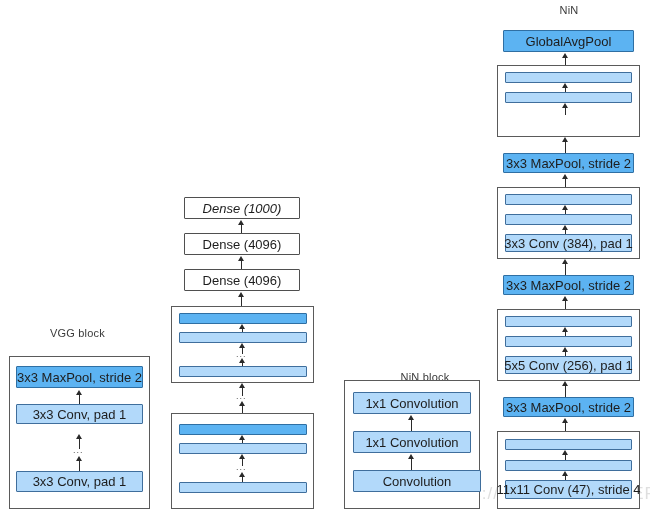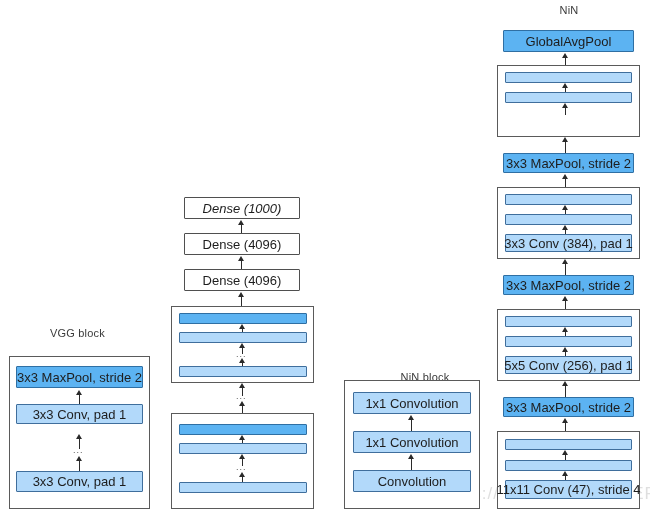--- a/index.html
+++ b/index.html
@@ -223,21 +223,21 @@
     <div class="head" style="top:0px;"></div>
   </div>
 
   <div class="node light" style="left:353px; top:431px; width:118px; height:22px;">1x1 Convolution</div>
 
   <div class="arrow" style="left:411px; top:454px; height:16px;">
     <div class="shaft" style="height:16px; top:4px;"></div>
     <div class="head" style="top:0px;"></div>
   </div>
 
-  <div class="node light" style="left:353px; top:470px; width:118px; height:22px;">Convolution</div>
+  <div class="node light" style="left:353px; top:470px; width:128px; height:22px;">Convolution</div>
 
   <div class="col-title" style="left:498px; top:4px; width:142px;">NiN</div>
 
   <div class="node dark" style="left:503px; top:30px; width:131px; height:22px;">GlobalAvgPool</div>
 
   <div class="arrow" style="left:565px; top:53px; height:12px;">
     <div class="shaft" style="height:12px; top:4px;"></div>
     <div class="head" style="top:0px;"></div>
   </div>
 

